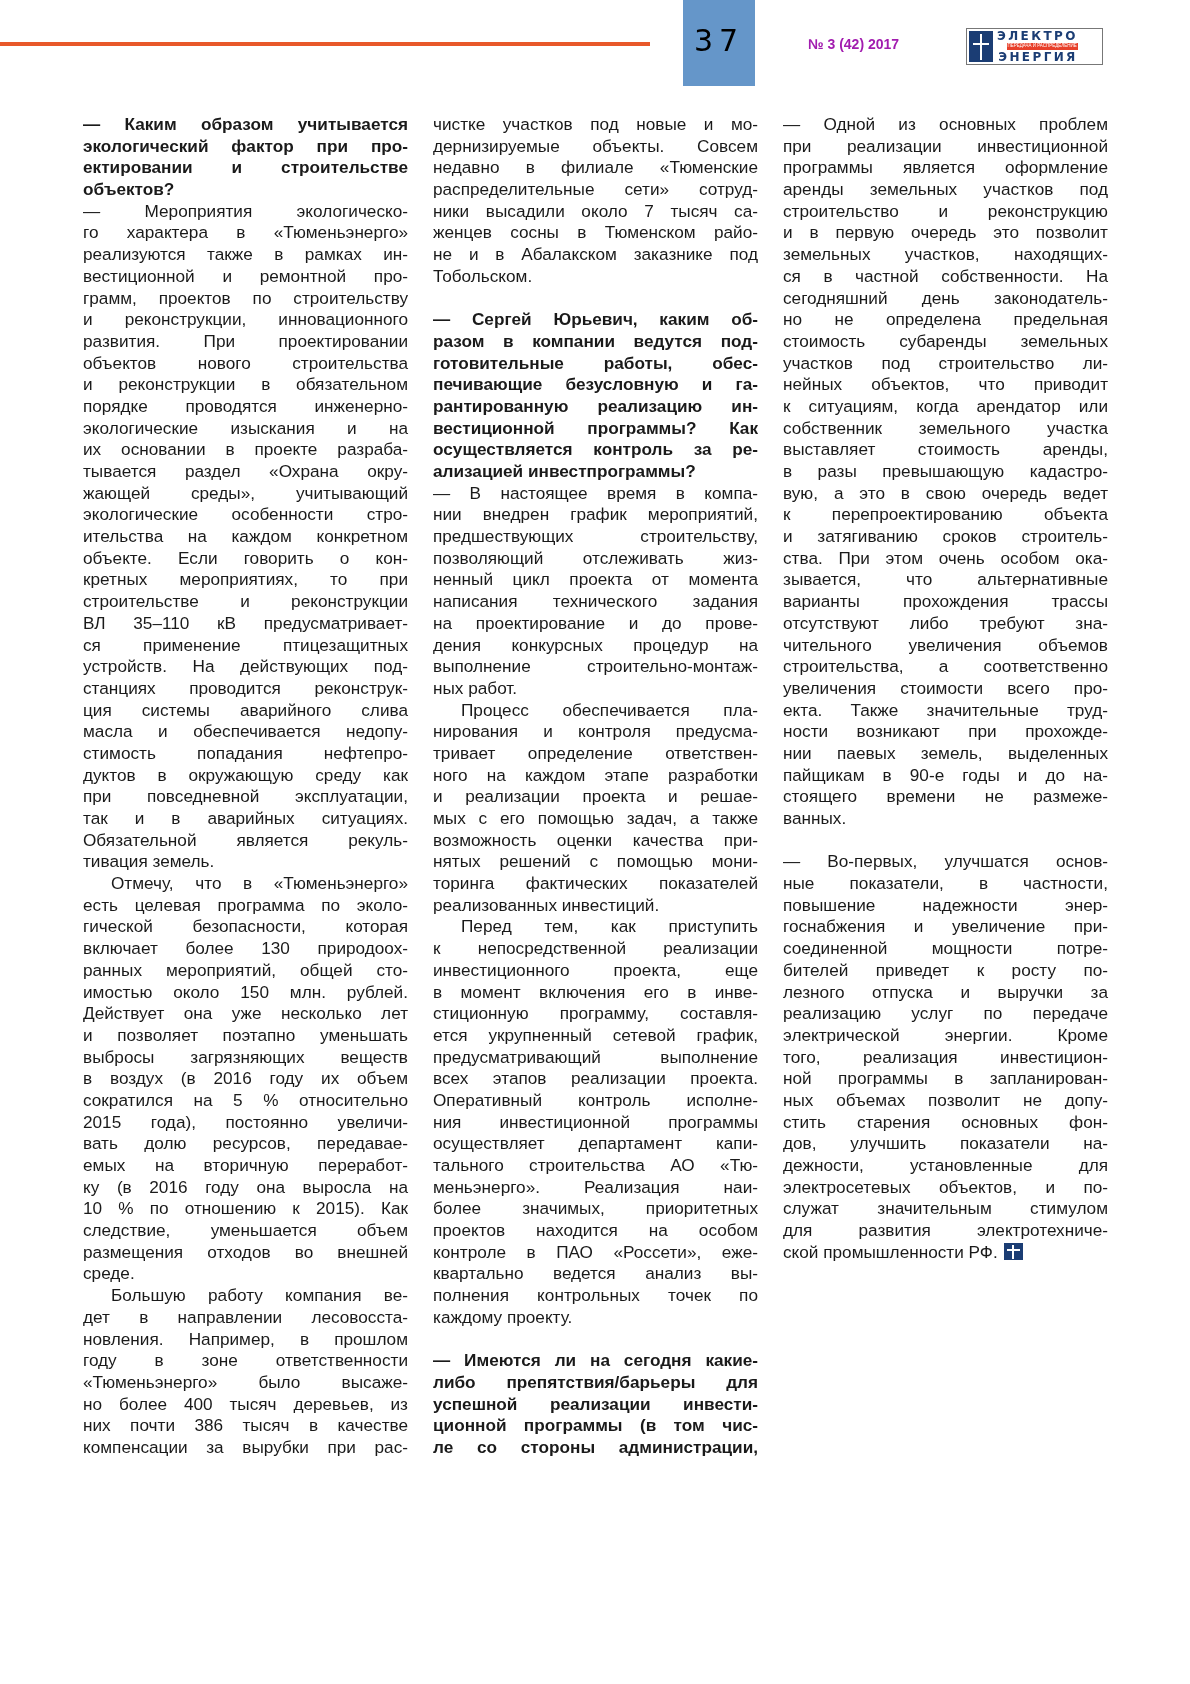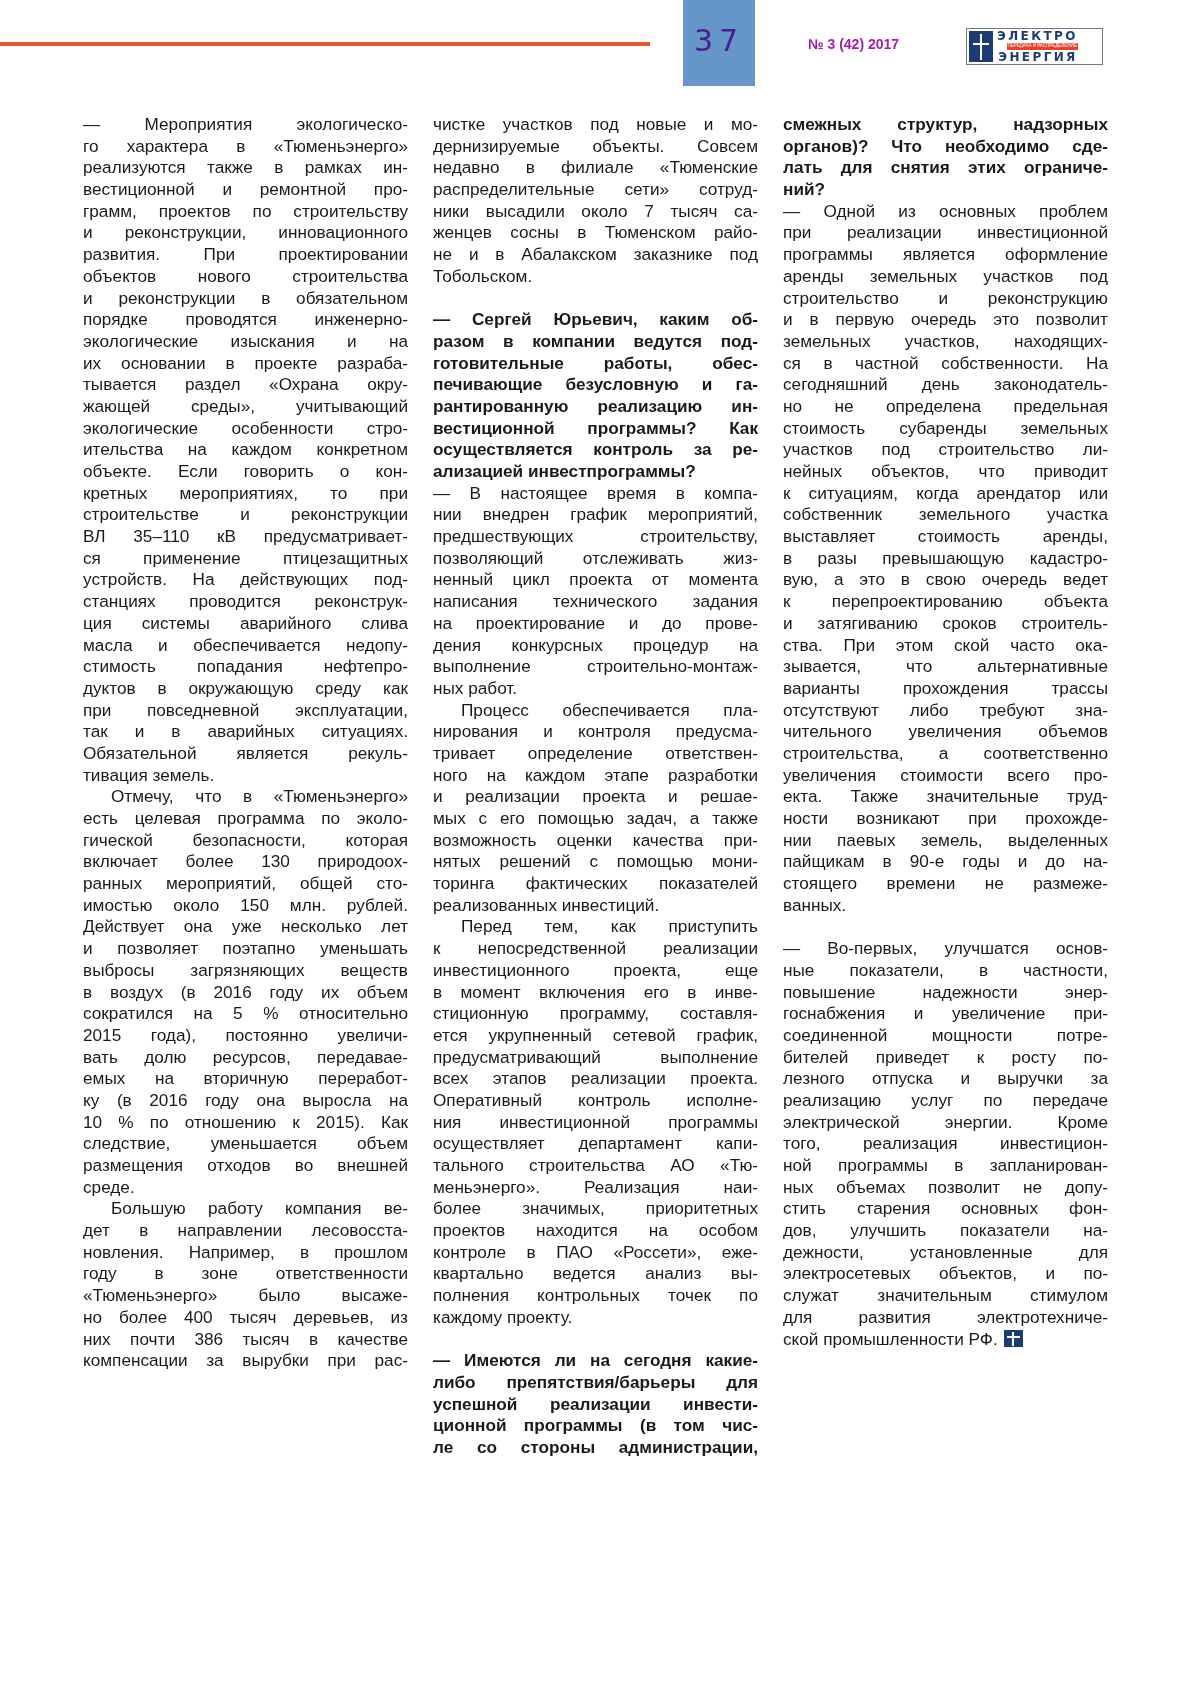--- a/index.html
+++ b/index.html
@@ -1,20 +1,20 @@
 <!DOCTYPE html>
 <html><head>
 <meta charset="utf-8">
 <style>
   html, body { margin: 0; padding: 0; background: #ffffff; }
   body { width: 1190px; height: 1684px; position: relative; overflow: hidden;
          font-family: "Liberation Sans", "DejaVu Sans", sans-serif; color: #1a1a1a; }
   .orange-rule { position: absolute; left: 0; top: 42px; width: 650px; height: 4px; background: #e8582a; }
   .page-num { position: absolute; left: 683px; top: 0; width: 72px; height: 86px; background: #6596c9;
-              color: #4c1d95; font-family: "DejaVu Sans", sans-serif; font-size: 30px; letter-spacing: 6px;
+              color: #000000; font-family: "DejaVu Sans", sans-serif; font-size: 30px; letter-spacing: 6px;
               text-align: center; line-height: 82px; }
   .issue { position: absolute; left: 808px; top: 36px; font-weight: bold; font-size: 14px; color: #a21caf; }
   .logo { position: absolute; left: 966px; top: 28px; width: 137px; height: 37px; border: 1px solid #777;
           display: flex; align-items: center; padding: 2px; box-sizing: border-box; background:#fff; }
   .logo-mark { width: 24px; height: 31px; background: #1b3d74; margin-right: 4px; position: relative; }
   .logo-mark::before { content: ""; position: absolute; left: 11px; top: 3px; width: 2px; height: 26px; background:#fff; }
   .logo-mark::after { content: ""; position: absolute; left: 4px; top: 12px; width: 16px; height: 2px; background:#fff; }
   .logo-text { display: flex; flex-direction: column; line-height: 1; align-items: flex-end; }
   .logo-t1, .logo-t3 { font-family: "DejaVu Sans", sans-serif; font-size: 12px; color: #1b3d74; letter-spacing: 2.4px; font-weight: bold; }
   .logo-t2 { background: #e8402a; color: #fff; font-size: 4.5px; padding: 1px 1px; margin: 1px 0; white-space: nowrap; }
@@ -40,20 +40,26 @@
 <div class="logo">
   <div class="logo-mark"></div>
   <div class="logo-text">
     <span class="logo-t1">ЭЛЕКТРО</span>
     <span class="logo-t2">ПЕРЕДАЧА И РАСПРЕДЕЛЕНИЕ</span>
     <span class="logo-t3">ЭНЕРГИЯ</span>
   </div>
 </div>
 
 <div class="col col1">
+    <div class="block q">
+      <span class="line">— Каким образом учитывается</span>
+      <span class="line">экологический фактор при про-</span>
+      <span class="line">ектировании и строительстве</span>
+      <span class="line last">объектов?</span>
+    </div>
     <div class="block a">
       <span class="line">— Мероприятия экологическо-</span>
       <span class="line">го характера в «Тюменьэнерго»</span>
       <span class="line">реализуются также в рамках ин-</span>
       <span class="line">вестиционной и ремонтной про-</span>
       <span class="line">грамм, проектов по строительству</span>
       <span class="line">и реконструкции, инновационного</span>
       <span class="line">развития. При проектировании</span>
       <span class="line">объектов нового строительства</span>
       <span class="line">и реконструкции в обязательном</span>
@@ -182,26 +188,20 @@
     <div class="gap"></div>
     <div class="block q">
       <span class="line">— Имеются ли на сегодня какие-</span>
       <span class="line">либо препятствия/барьеры для</span>
       <span class="line">успешной реализации инвести-</span>
       <span class="line">ционной программы (в том чис-</span>
       <span class="line">ле со стороны администрации,</span>
     </div>
   </div>
 <div class="col col3">
-    <div class="block q">
-      <span class="line">смежных структур, надзорных</span>
-      <span class="line">органов)? Что необходимо сде-</span>
-      <span class="line">лать для снятия этих ограниче-</span>
-      <span class="line last">ний?</span>
-    </div>
     <div class="block a">
       <span class="line">— Одной из основных проблем</span>
       <span class="line">при реализации инвестиционной</span>
       <span class="line">программы является оформление</span>
       <span class="line">аренды земельных участков под</span>
       <span class="line">строительство и реконструкцию</span>
       <span class="line">и в первую очередь это позволит</span>
       <span class="line">земельных участков, находящих-</span>
       <span class="line">ся в частной собственности. На</span>
       <span class="line">сегодняшний день законодатель-</span>
@@ -209,21 +209,21 @@
       <span class="line">стоимость субаренды земельных</span>
       <span class="line">участков под строительство ли-</span>
       <span class="line">нейных объектов, что приводит</span>
       <span class="line">к ситуациям, когда арендатор или</span>
       <span class="line">собственник земельного участка</span>
       <span class="line">выставляет стоимость аренды,</span>
       <span class="line">в разы превышающую кадастро-</span>
       <span class="line">вую, а это в свою очередь ведет</span>
       <span class="line">к перепроектированию объекта</span>
       <span class="line">и затягиванию сроков строитель-</span>
-      <span class="line">ства. При этом ской часто ока-</span>
+      <span class="line">ства. При этом очень особом ока-</span>
       <span class="line">зывается, что альтернативные</span>
       <span class="line">варианты прохождения трассы</span>
       <span class="line">отсутствуют либо требуют зна-</span>
       <span class="line">чительного увеличения объемов</span>
       <span class="line">строительства, а соответственно</span>
       <span class="line">увеличения стоимости всего про-</span>
       <span class="line">екта. Также значительные труд-</span>
       <span class="line">ности возникают при прохожде-</span>
       <span class="line">нии паевых земель, выделенных</span>
       <span class="line">пайщикам в 90-е годы и до на-</span>

